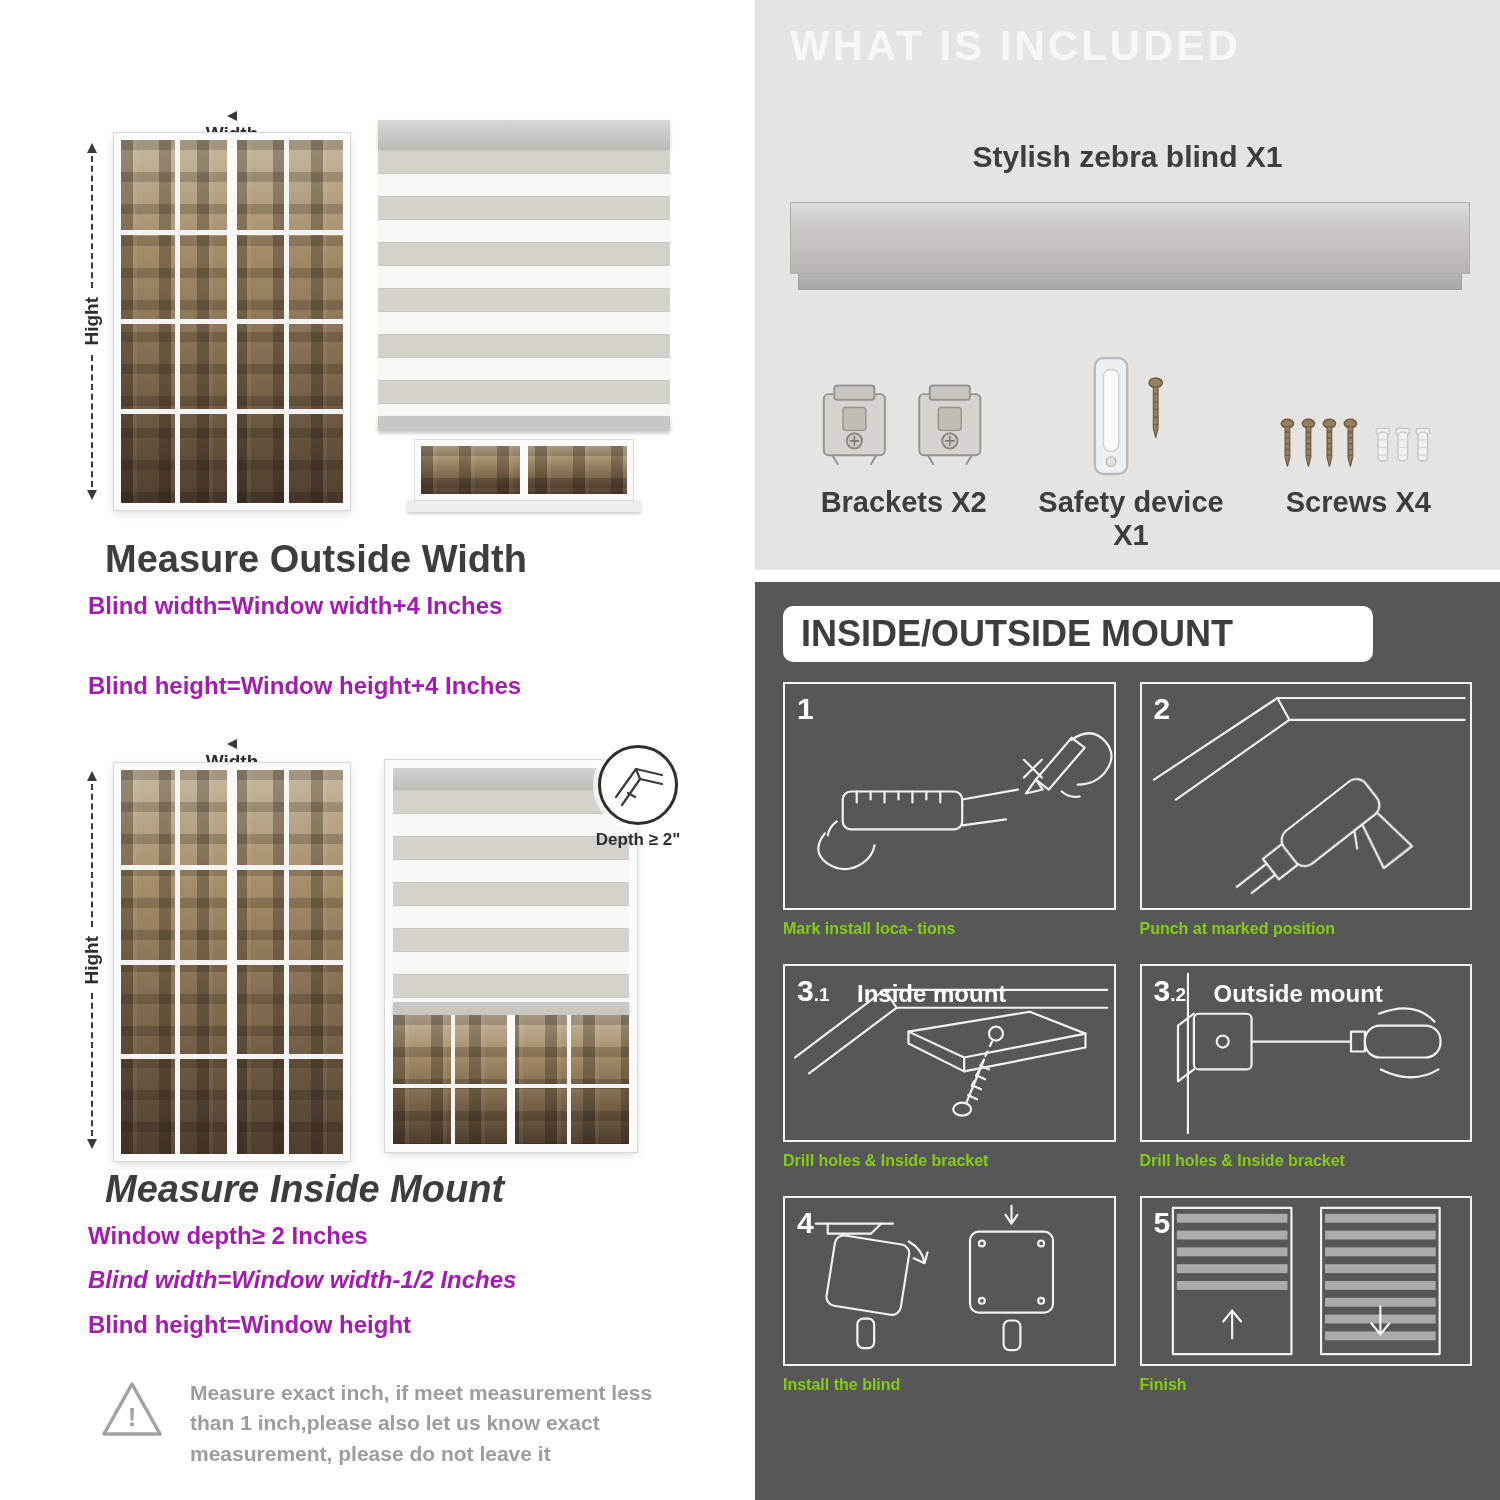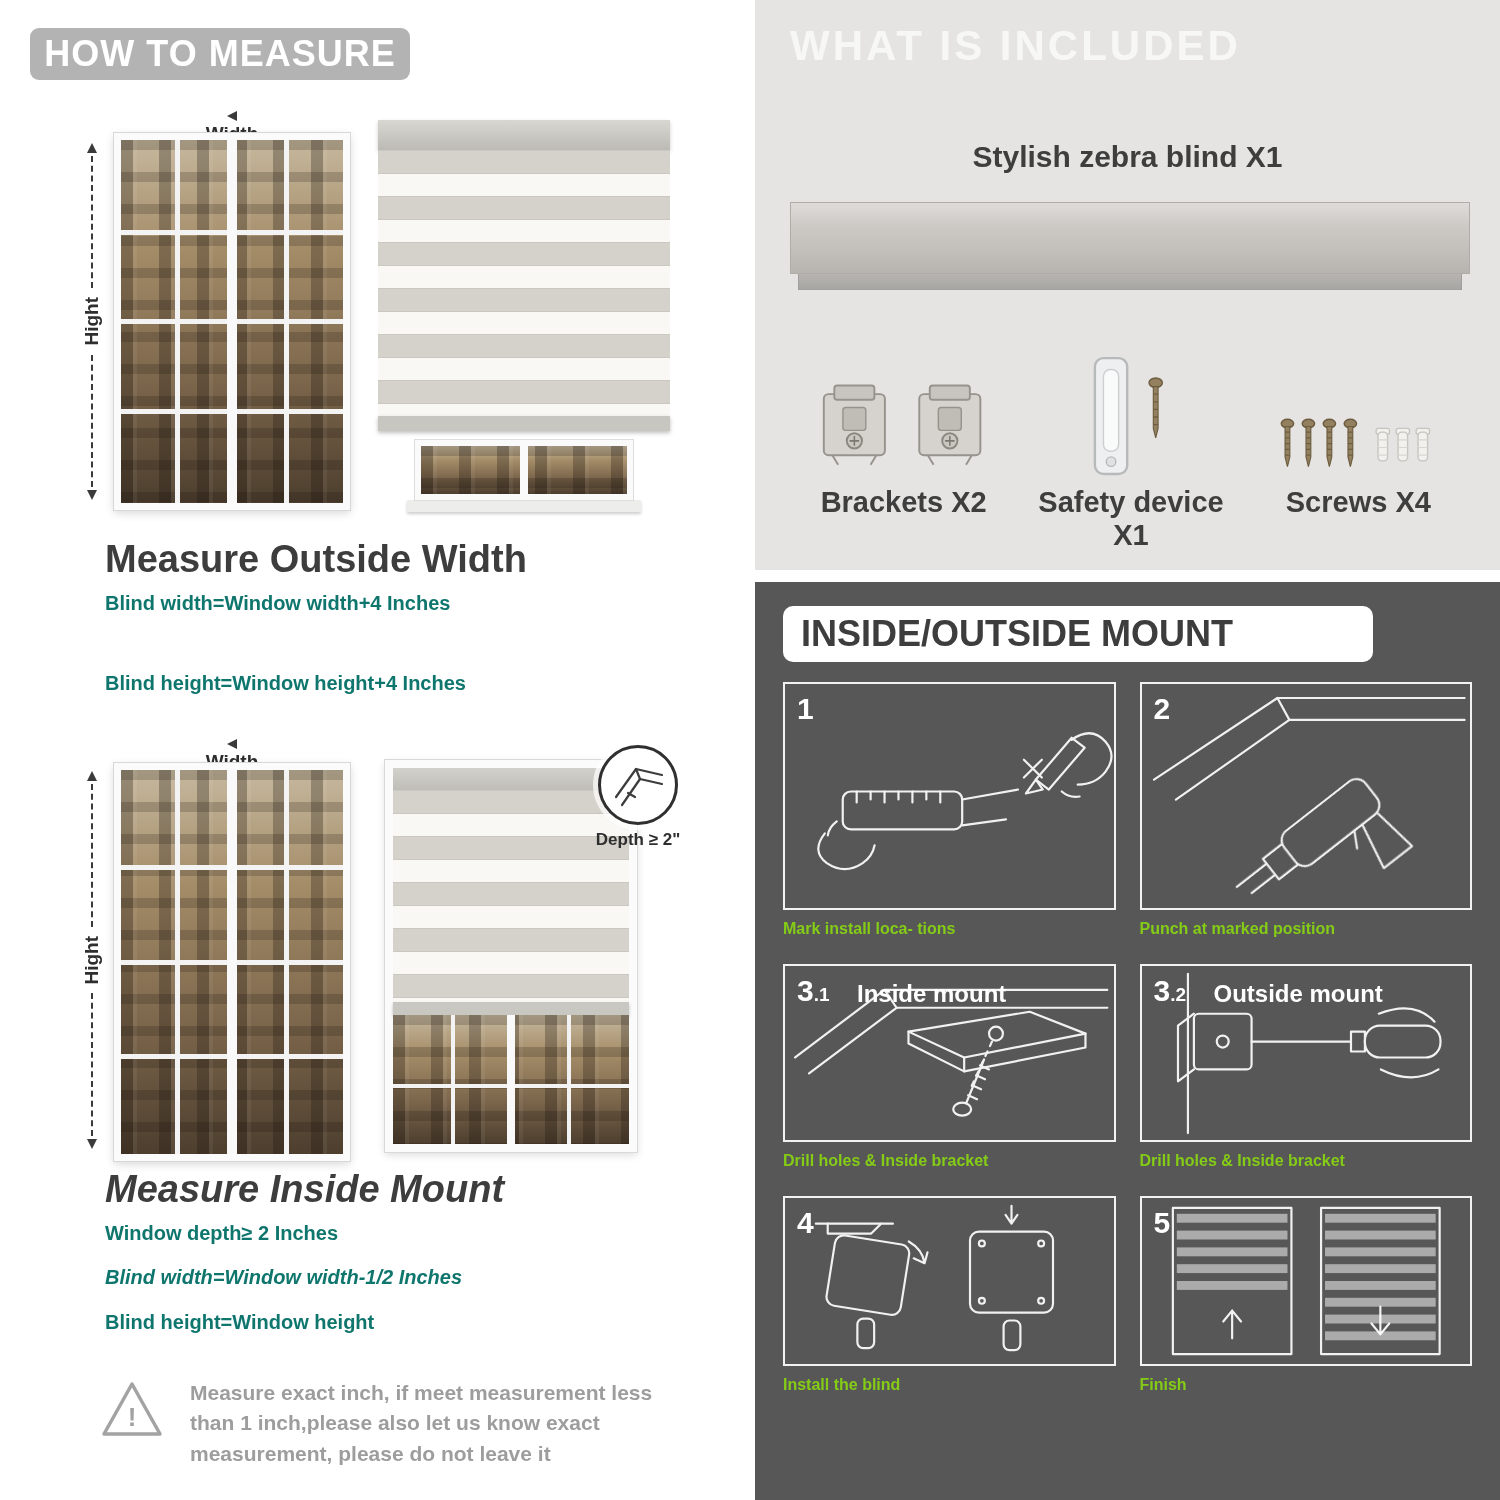--- a/index.html
+++ b/index.html
@@ -91,21 +91,21 @@
 
   .depth-callout { position:absolute; left:583px; top:745px; width:110px; text-align:center; }
   .depth-circle {
     width:80px; height:80px; border-radius:50%; background:#fff; border:3px solid #2f2f2f;
     box-sizing:border-box; margin:0 auto; display:flex; align-items:center; justify-content:center;
     box-shadow:0 0 0 5px rgba(255,255,255,.7);
   }
   .depth-label { margin-top:5px; font-size:17px; font-weight:700; color:#2e2e2e; }
 
   .sec-title { position:absolute; left:105px; font-size:38px; font-weight:700; color:#3d3d3d; }
-  .sec-line  { position:absolute; left:105px; font-size:20px; font-weight:700; color:#0f766e; }
+  .sec-line  { position:absolute; left:88px; font-size:24px; font-weight:700; color:#a21caf; }
 
   .warning { position:absolute; left:100px; top:1378px; display:flex; gap:26px; align-items:flex-start; }
   .warn-icon { position:relative; width:64px; height:64px; flex:none; }
   .warn-icon svg { position:absolute; inset:0; }
   .bang { position:absolute; left:0; right:0; top:24px; text-align:center; font-size:26px; font-weight:700; color:#a3a3a3; }
   .warn-text { width:470px; font-size:21px; font-weight:700; color:#9d9d9d; line-height:1.45; }
 
   
   .right { position:absolute; left:755px; top:0; width:745px; height:1500px; }
   .included { position:absolute; left:0; right:0; top:0; height:570px; background:#e5e4e2; }
@@ -136,21 +136,20 @@
   .step-title { position:absolute; top:14px; left:72px; font-size:24px; font-weight:700; color:#fff; z-index:2; white-space:nowrap; }
   .step-caption { margin-top:10px; font-size:16px; font-weight:700; color:#84cc16; white-space:nowrap; }
   .la { fill:none; stroke:#fff; stroke-width:2.2; stroke-linecap:round; stroke-linejoin:round; opacity:.92; }
   .fillstripe { fill:rgba(255,255,255,.5); stroke:none; }
 </style>
 </head>
 <body>
 
 <div class="canvas">
 
-  <div class="badge-how">HOW TO MEASURE</div>
 
   <div class="fig fig-win1">
     <div class="arrow-h">
       <span class="tri-l"></span>
       <span class="hdash"></span>
       <span class="alab">Width</span>
       <span class="hdash"></span>
       <span class="tri-r"></span>
     </div>
     <div class="arrow-v h1">

